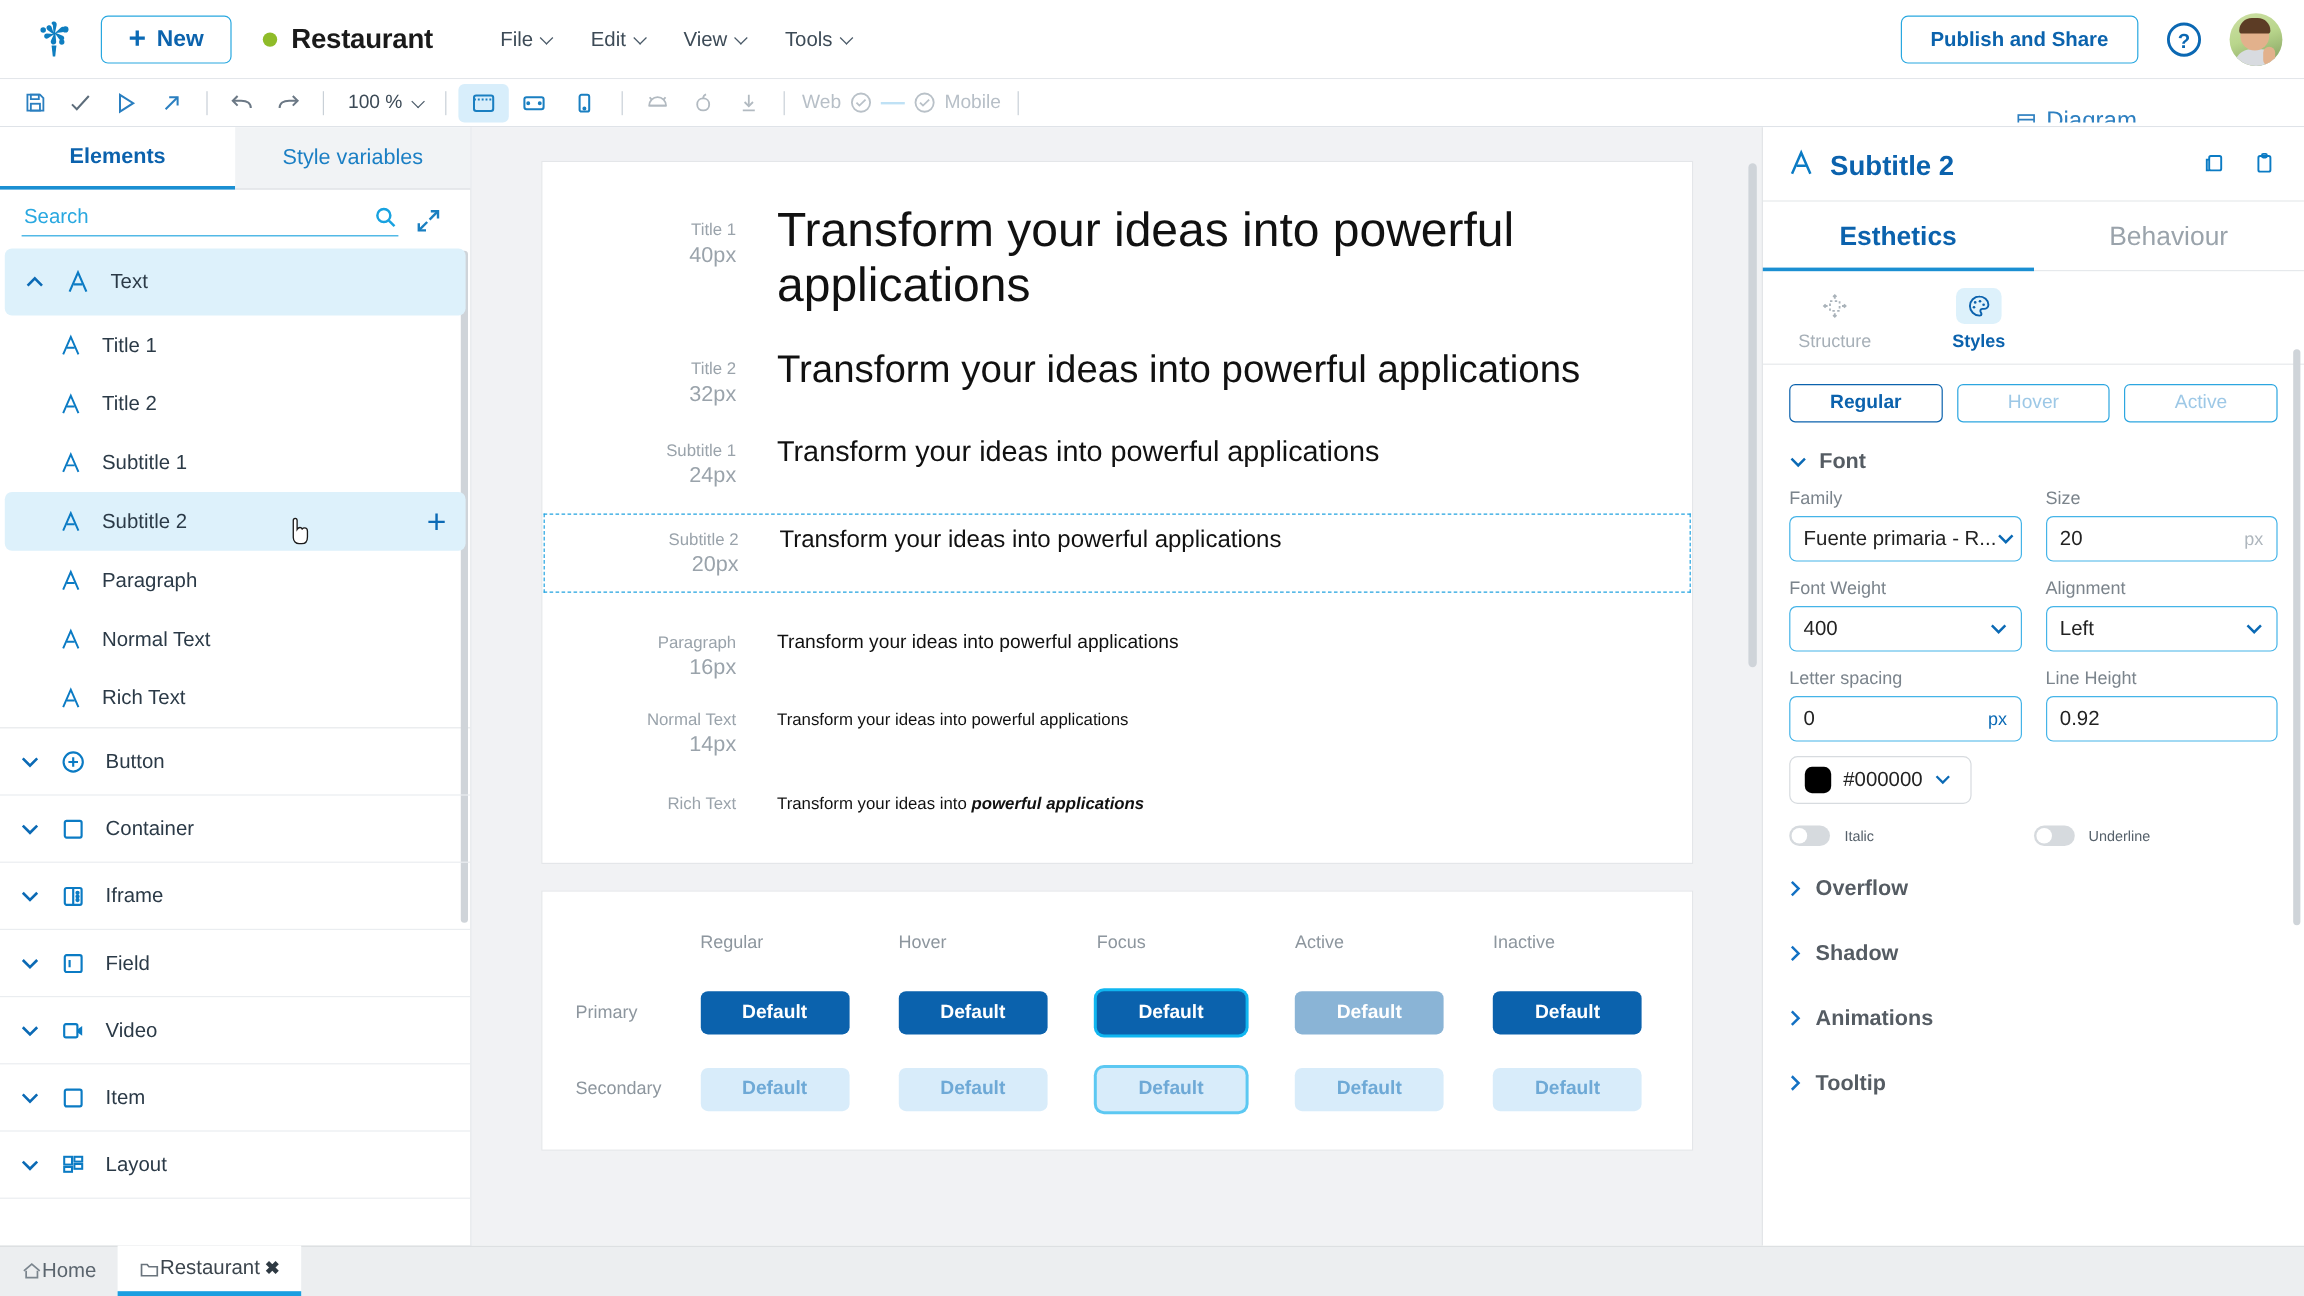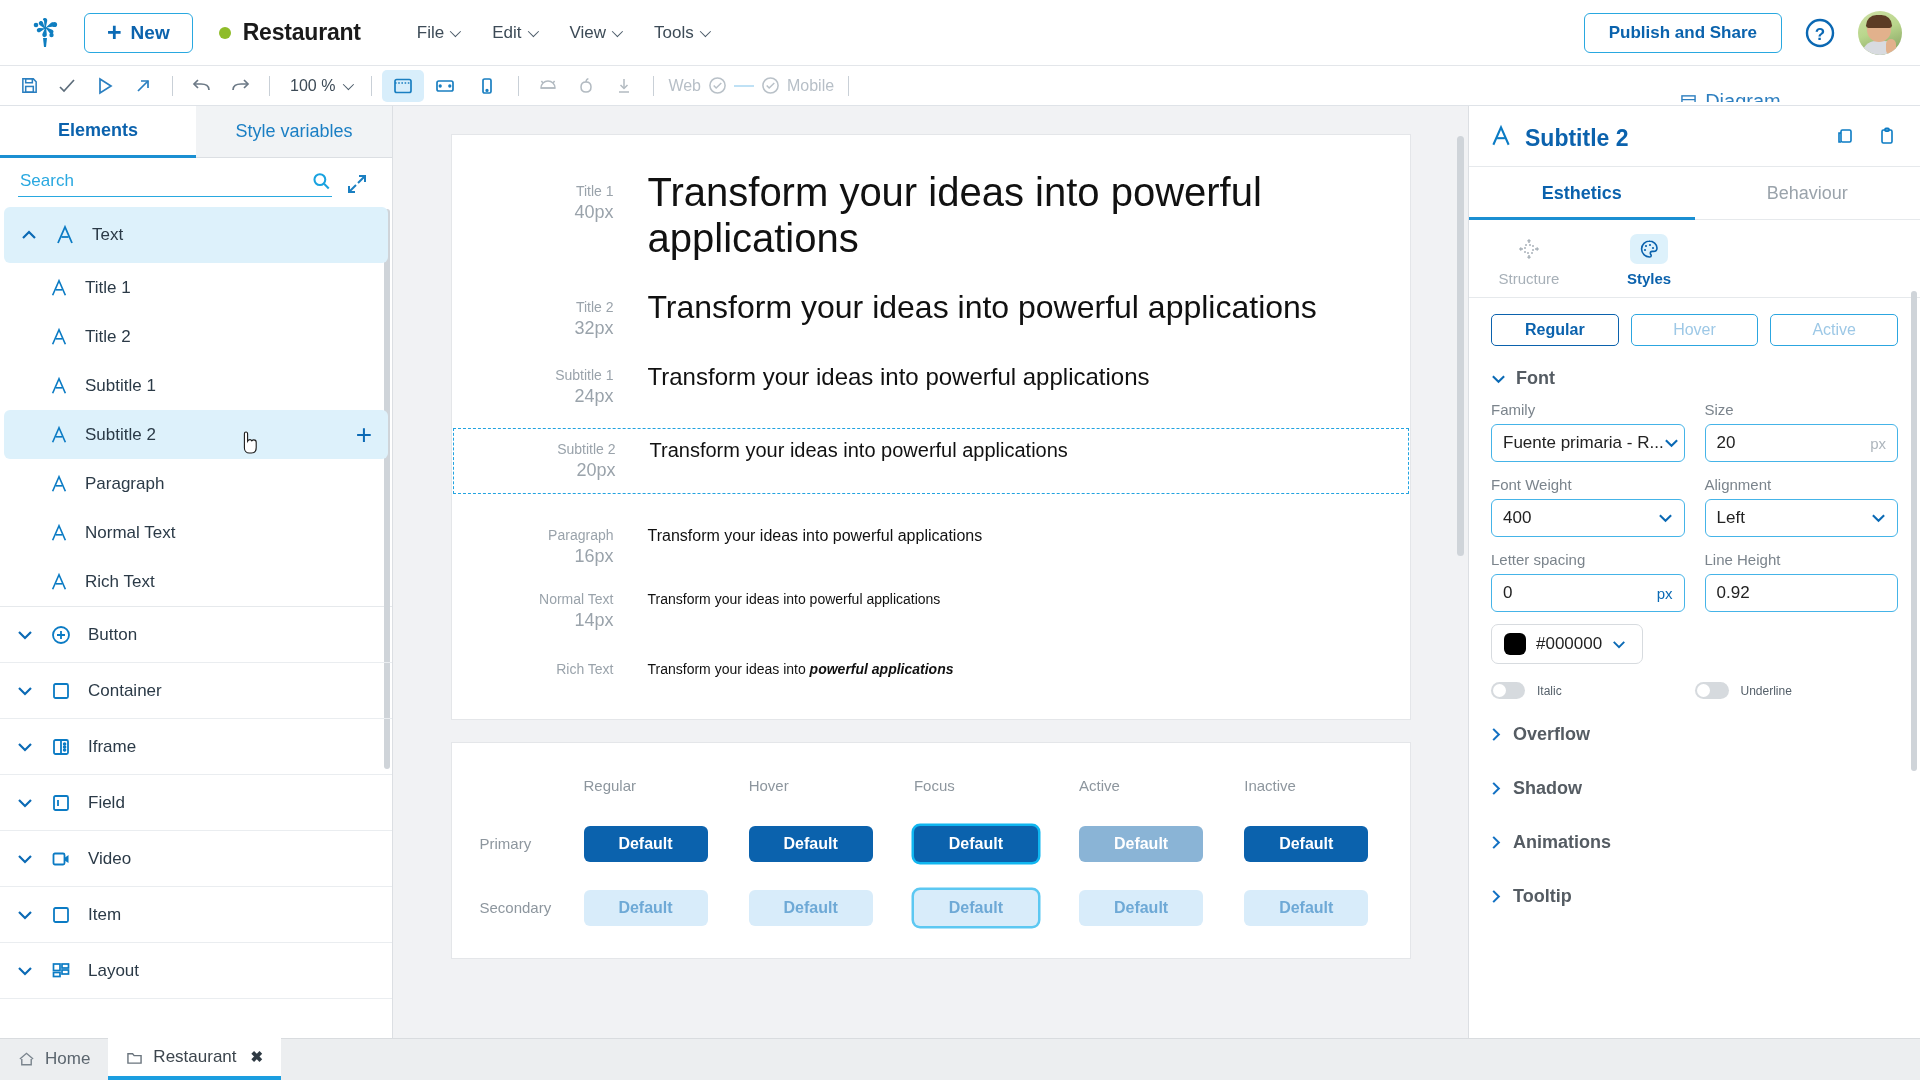--- a/index.html
+++ b/index.html
@@ -130,21 +130,21 @@
   .dbtn.s { background:#d8ecfa; color:#6ea9d6; }
   .dbtn.s.focus { background:#d8ecfa; box-shadow:0 0 0 2.5px #5cc8f2; }
   .cscroll { position:absolute; right:4px; top:30px; width:7px; height:420px; background:#cfd4d9; border-radius:4px; }
 
   
   .right { width:452px; flex:0 0 452px; background:#fff; border-left:1px solid #dcdfe3; display:flex; flex-direction:column; min-height:0; position:relative; }
   .rhead { display:flex; align-items:center; gap:12px; padding:18px 22px 14px 20px; }
   .rhead .t { font-size:23px; font-weight:bold; color:#0b62ad; }
   .rhead .acts { margin-left:auto; display:flex; gap:20px; }
   .rtabs { display:flex; border-top:1px solid #e6e9ec; }
-  .rtab { flex:1; text-align:center; padding:16px 0 13px; font-size:18px; font-weight:bold; cursor:pointer; }
+  .rtab { flex:1; text-align:center; padding:16px 0 13px; font-size:22px; font-weight:bold; cursor:pointer; }
   .rtab.on { color:#0b62ad; border-bottom:3px solid #1b8fd2; }
   .rtab.off { color:#9aa3ab; border-bottom:1px solid #e6e9ec; font-weight:normal; }
   .subtabs { display:flex; gap:0; padding:10px 0 0 0; border-bottom:1px solid #e6e9ec; }
   .stab { width:120px; display:flex; flex-direction:column; align-items:center; gap:6px; padding:4px 0 10px; cursor:pointer; }
   .stab .ic { width:38px; height:30px; display:flex; align-items:center; justify-content:center; border-radius:7px; }
   .stab.on .ic { background:#ddf1fb; }
   .stab .lb { font-size:15px; }
   .stab.on .lb { color:#0b62ad; font-weight:bold; }
   .stab.off .lb { color:#a7b0b8; }
   .states { display:flex; gap:12px; padding:16px 22px 8px; }
@@ -178,21 +178,21 @@
   .tog { width:34px; height:17px; border-radius:10px; background:#d6dade; position:relative; cursor:pointer; }
   .tog i { position:absolute; left:2px; top:2px; width:13px; height:13px; border-radius:50%; background:#fff; }
   .togcell .lb { font-size:12px; color:#55606a; }
   .accord { padding:2px 22px; }
   .arow { display:flex; align-items:center; gap:12px; padding:17px 0 16px; cursor:pointer; }
   .arow .tt { font-size:18px; font-weight:bold; color:#555c63; }
   .rscroll { position:absolute; right:3px; top:185px; width:6px; height:480px; background:#cfd4d9; border-radius:3px; }
 
   
   .bottom { height:42px; flex:0 0 42px; background:#eceef0; display:flex; align-items:flex-end; border-top:1px solid #d9dcdf; }
-  .btab { display:flex; align-items:center; gap:10px; height:42px; padding:0 18px; font-size:17px; color:#5b656e; cursor:pointer; }
+  .btab { display:flex; align-items:center; height:42px; padding:0 18px; font-size:17px; color:#5b656e; cursor:pointer; }
   .btab.act { background:#fff; color:#3c454d; border-bottom:4px solid #1b9ee0; }
   .btab .x { font-size:15px; font-weight:bold; color:#2f3a43; margin-left:4px; }
 </style>
 </head>
 <body>
 
 <div class="app">
 
   <div class="topbar">
     <div class="logo">

